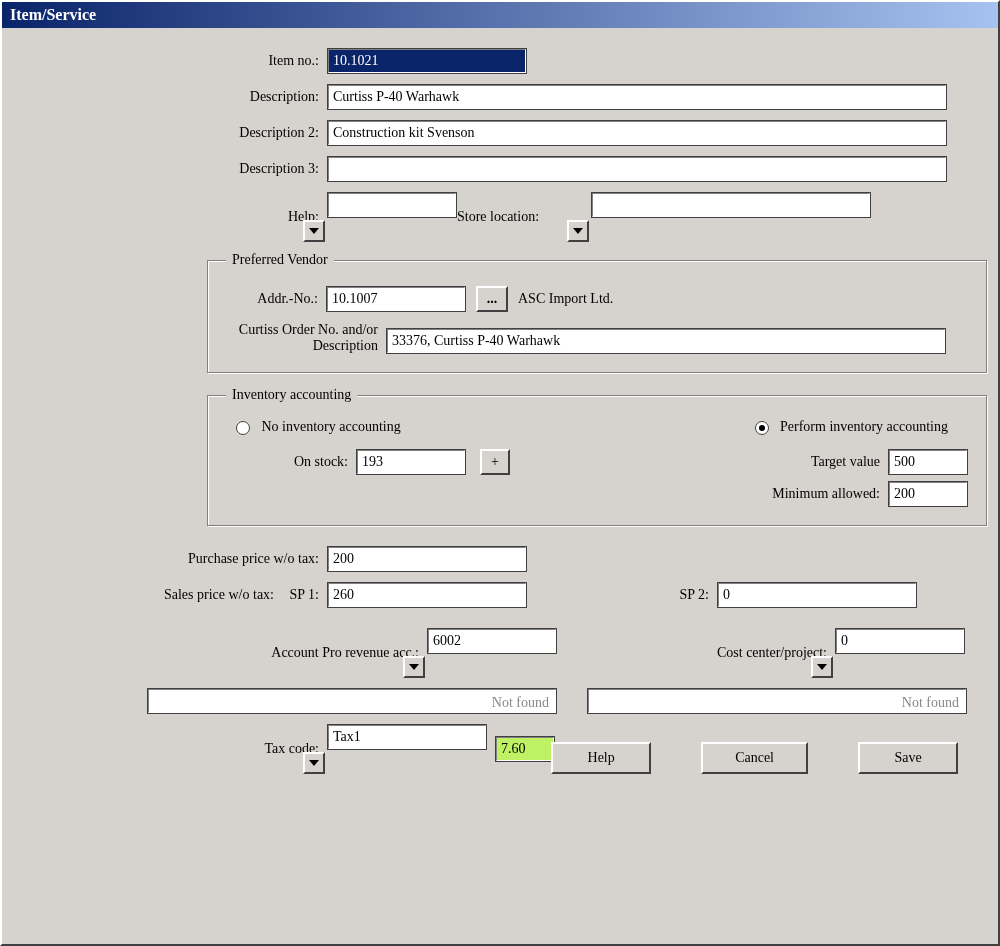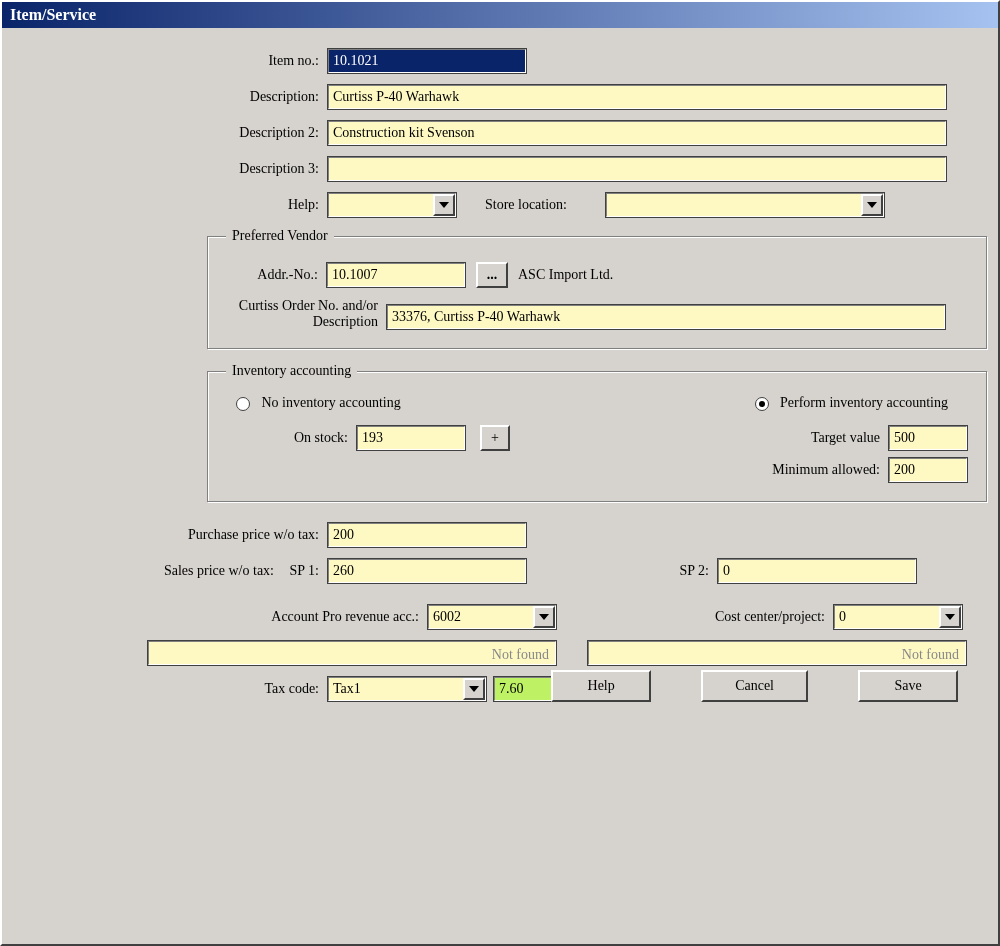--- a/index.html
+++ b/index.html
@@ -39,21 +39,21 @@
     align-items: center;
     margin-bottom: 10px;
   }
   .label-r {
     width: 300px;
     text-align: right;
     padding-right: 8px;
     white-space: nowrap;
   }
   .input-sunken {
-    background: #fef9c3;
+    background: #ffffff;
     border: 2px solid;
     border-top-color: #808080;
     border-left-color: #808080;
     border-right-color: #fff;
     border-bottom-color: #fff;
     outline: 1px solid #404040;
     outline-offset: -1px;
     height: 26px;
     padding: 2px 4px;
     font-family: inherit;
@@ -85,20 +85,21 @@
   }
   .btn-big {
     height: 32px;
     min-width: 100px;
     padding: 0 32px;
     margin-top: 25px;
   }
   .dropdown {
     position: relative;
     display: inline-flex;
+    flex-direction: column;
   }
   .drop-btn {
     background: #d6d3ce;
     border: 2px solid;
     border-top-color: #fff;
     border-left-color: #fff;
     border-right-color: #404040;
     border-bottom-color: #404040;
     width: 22px;
     height: 22px;
@@ -180,21 +181,21 @@
     </div>
 
     <div class="row">
       <div class="label-r">Help:</div>
       <span class="dropdown">
         <input class="input-sunken" style="width: 130px;">
         <span class="drop-btn">
             <span class="drop-arrow"></span>
           </span>
       </span>
-      <div style="width:150px; text-align:center; padding-right:8px;">Store location:</div>
+      <div style="width:134px; text-align:left; padding-right:8px;">Store location:</div>
       <span class="dropdown" style="flex:1">
         <input class="input-sunken" style="width: 280px;">
         <span class="drop-btn">
             <span class="drop-arrow"></span>
           </span>
       </span>
     </div>
 
     <fieldset class="groupbox">
       <legend>Preferred Vendor</legend>

